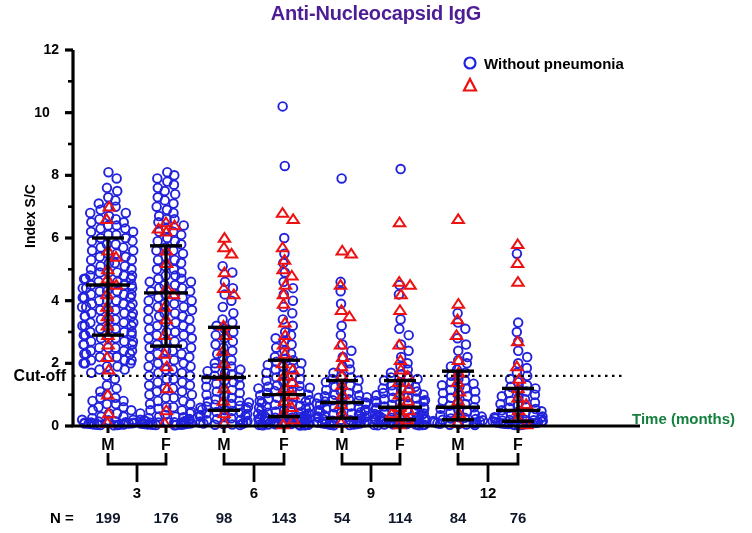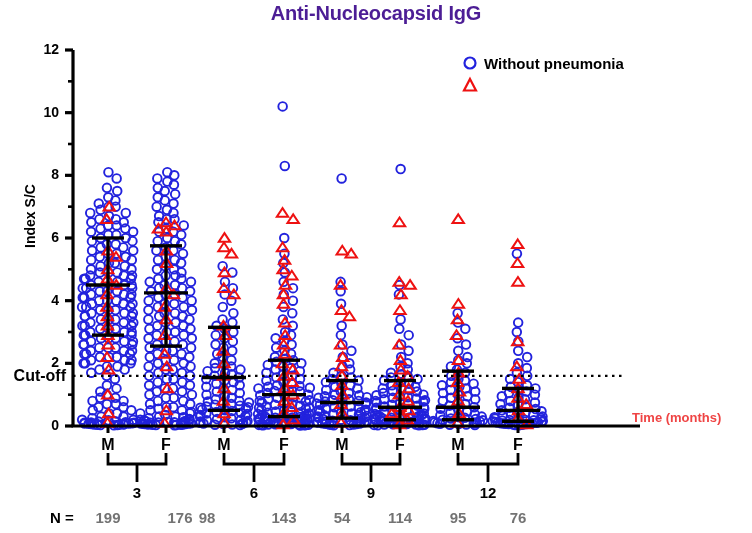--- a/index.html
+++ b/index.html
@@ -44,23 +44,23 @@
     text-align: center;
     font-size: 14px;
     font-weight: bold;
     color: #000000;
     transform: rotate(-90deg);
   }
   .x-axis-label {
     position: absolute;
     left: 632px;
     top: 410px;
-    font-size: 13px;
+    font-size: 15px;
     font-weight: bold;
-    color: #ef4444;
+    color: #15803d;
     white-space: nowrap;
   }
   .cutoff-label {
     position: absolute;
     left: 2px;
     top: 367px;
     width: 64px;
     text-align: right;
     font-size: 16px;
     font-weight: bold;
@@ -89,21 +89,21 @@
     font-size: 15px;
     font-weight: bold;
     color: #000000;
   }
   .n-label {
     position: absolute;
     width: 46px;
     text-align: center;
     font-size: 15px;
     font-weight: bold;
-    color: #737373;
+    color: #0f172a;
   }
   .n-prefix {
     position: absolute;
     left: 50px;
     top: 509px;
     font-size: 15px;
     font-weight: bold;
     color: #000000;
   }
   .legend {
@@ -1243,36 +1243,36 @@
         </g>
       </g>
   </svg>
 
   <div id="tick-labels">
       <div class="ytick-label" style="left: 25px; top: 417px;">0</div>
       <div class="ytick-label" style="left: 25px; top: 354.333px;">2</div>
       <div class="ytick-label" style="left: 25px; top: 291.667px;">4</div>
       <div class="ytick-label" style="left: 25px; top: 229px;">6</div>
       <div class="ytick-label" style="left: 25px; top: 166.333px;">8</div>
-      <div class="ytick-label" style="left: 25px; top: 103.667px;">10</div>
+      <div class="ytick-label" style="left: 25px; top: 103.667px; text-align: center;">10</div>
       <div class="ytick-label" style="left: 25px; top: 41px;">12</div>
       <div class="xtick-label" style="left: 93px; top: 436px;">M</div>
       <div class="n-label" style="left: 85px; top: 509px;">199</div>
       <div class="xtick-label" style="left: 151px; top: 436px;">F</div>
-      <div class="n-label" style="left: 157px; top: 509px;">176</div>
+      <div class="n-label" style="left: 143px; top: 509px;">176</div>
       <div class="xtick-label" style="left: 209px; top: 436px;">M</div>
-      <div class="n-label" style="left: 184px; top: 509px;">98</div>
+      <div class="n-label" style="left: 201px; top: 509px;">98</div>
       <div class="xtick-label" style="left: 269px; top: 436px;">F</div>
       <div class="n-label" style="left: 261px; top: 509px;">143</div>
       <div class="xtick-label" style="left: 327px; top: 436px;">M</div>
       <div class="n-label" style="left: 319px; top: 509px;">54</div>
       <div class="xtick-label" style="left: 385px; top: 436px;">F</div>
       <div class="n-label" style="left: 377px; top: 509px;">114</div>
       <div class="xtick-label" style="left: 443px; top: 436px;">M</div>
-      <div class="n-label" style="left: 435px; top: 509px;">95</div>
+      <div class="n-label" style="left: 435px; top: 509px;">84</div>
       <div class="xtick-label" style="left: 503px; top: 436px;">F</div>
       <div class="n-label" style="left: 495px; top: 509px;">76</div>
       <div class="group-label" style="left: 117px; top: 484px;">3</div>
       <div class="group-label" style="left: 234px; top: 484px;">6</div>
       <div class="group-label" style="left: 351px; top: 484px;">9</div>
       <div class="group-label" style="left: 468px; top: 484px;">12</div>
     </div>
 
 </div>
 

